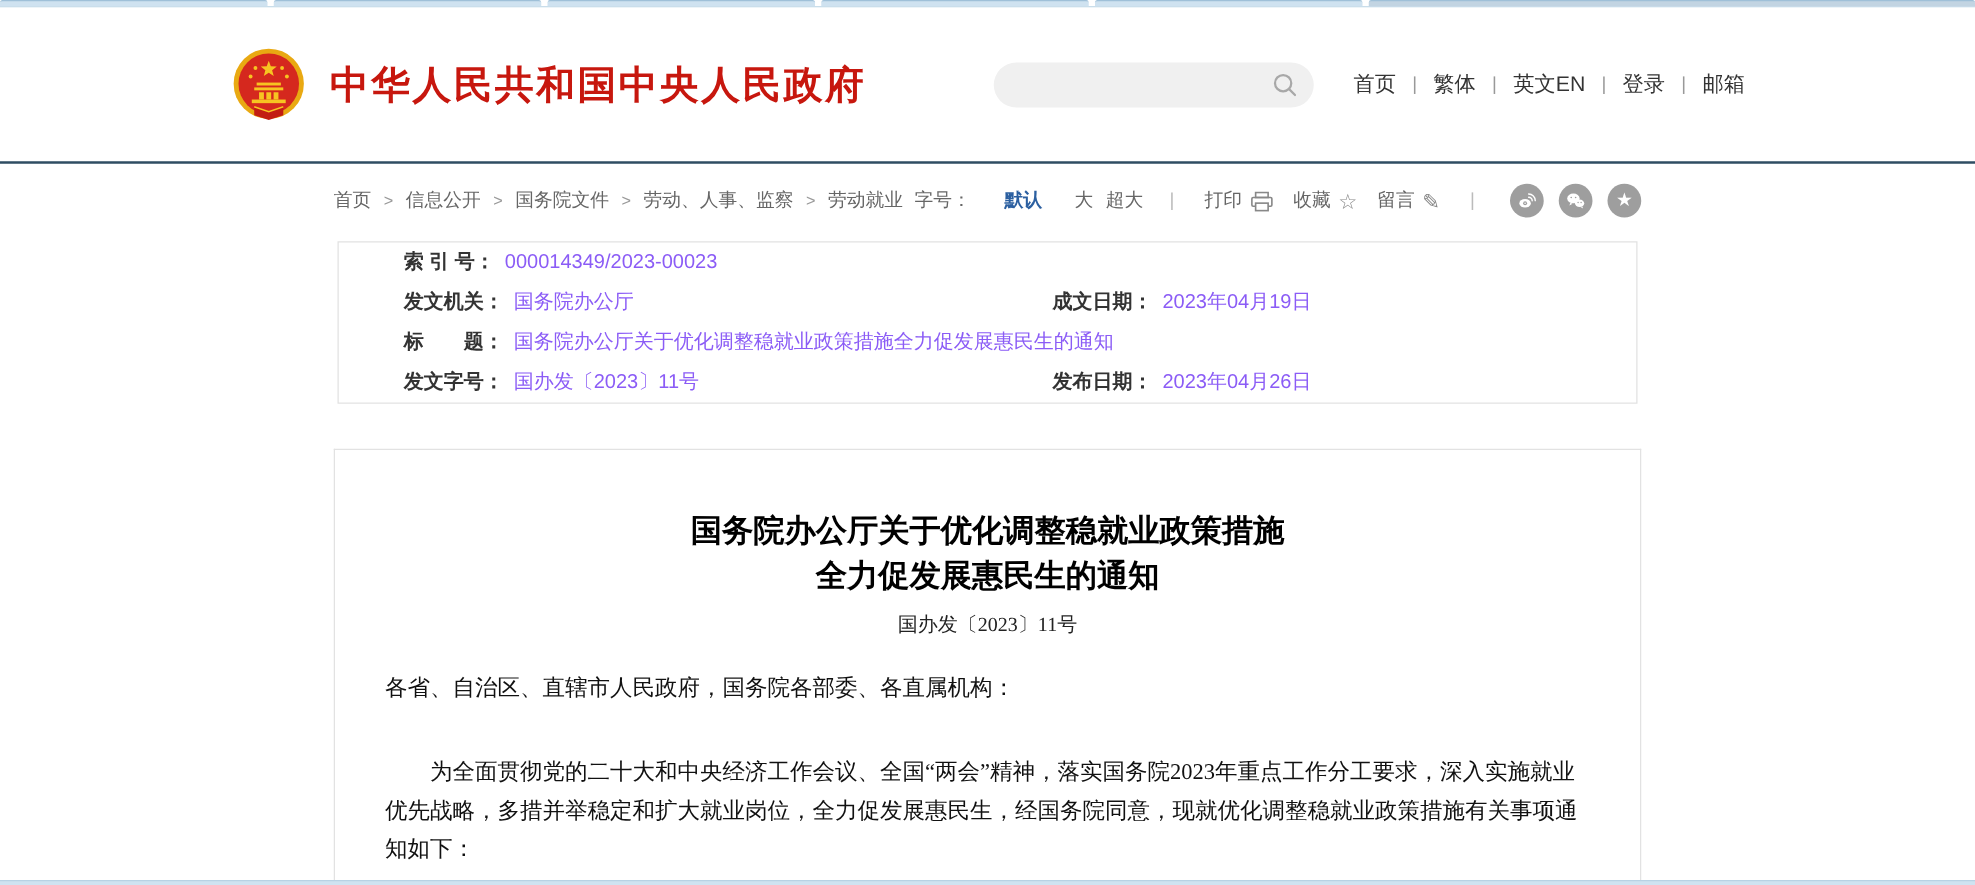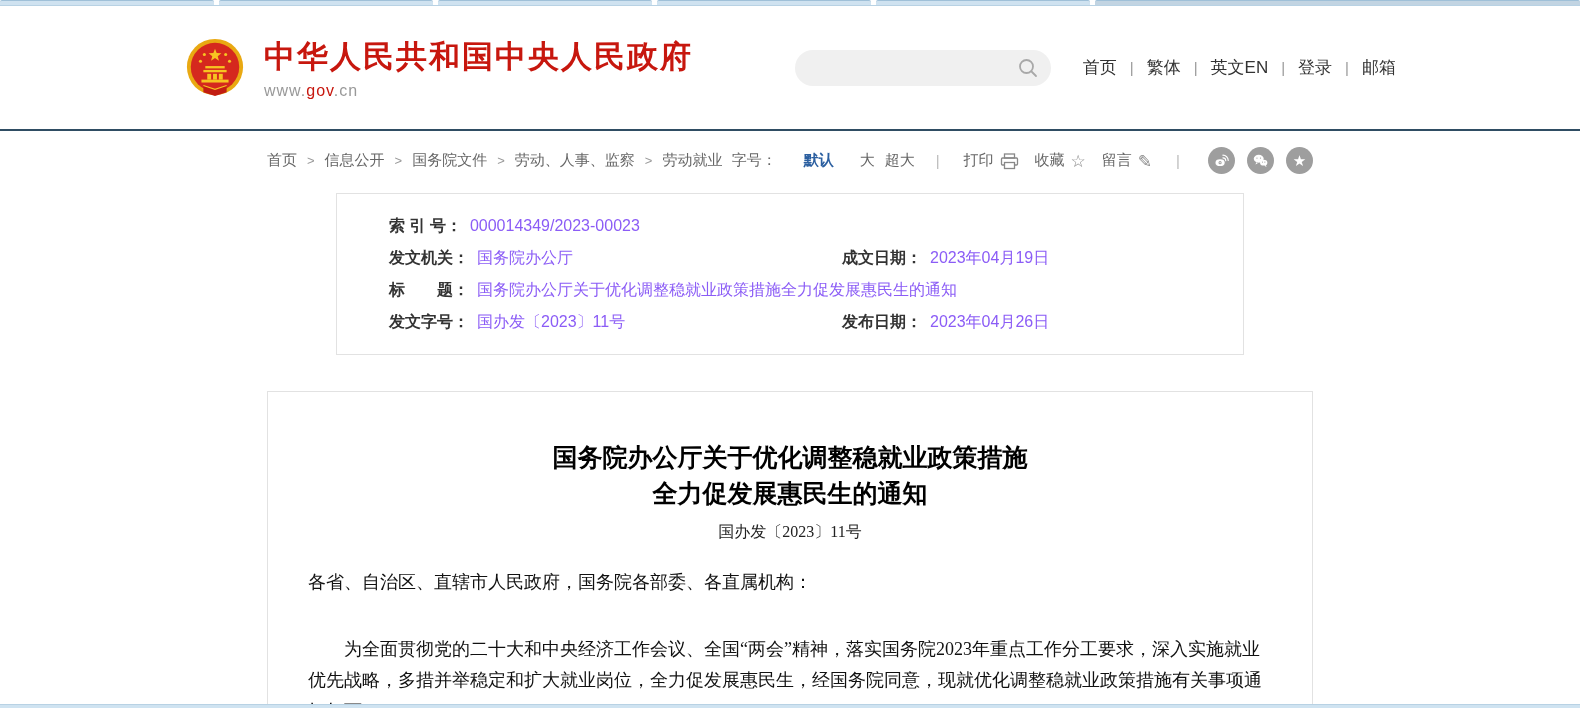--- a/index.html
+++ b/index.html
@@ -92,23 +92,23 @@
   .social .s-circle {
     width: 27px; height: 27px; border-radius: 50%;
     background: #9e9e9e; margin-left: 12px;
     display: flex; align-items: center; justify-content: center;
     cursor: pointer;
   }
   .s-circle .star-glyph { color: #fff; font-size: 15px; line-height: 1; }
 
   
   .meta-box {
-    width: 908px; margin: 20px auto 0;
+    width: 1040px; margin: 20px auto 0;
     border: 1px solid #e2e2e2;
-    padding: 16px 0;
+    padding: 0 0;
     font-size: 16px; color: #333;
   }
   .meta-row { display: flex; line-height: 32px; }
   .meta-cell { width: 50%; display: flex; }
   .meta-cell.full { width: 100%; }
   .meta-label { font-weight: bold; color: #333; padding-left: 52px; white-space: pre; }
   .meta-value { color: #8b5cf6; margin-left: 8px; }
 
   
   .doc-box {
@@ -169,21 +169,20 @@
         <rect x="20" y="34" width="24" height="2.4" fill="#f7c421"></rect>
         <rect x="24" y="38" width="4" height="6" fill="#f7c421"></rect>
         <rect x="30" y="38" width="4" height="6" fill="#f7c421"></rect>
         <rect x="36" y="38" width="4" height="6" fill="#f7c421"></rect>
         <rect x="18" y="44" width="28" height="3" fill="#f7c421"></rect>
         <path d="M20 50 L32 54 L44 50 L44 57 L32 61 L20 57 Z" fill="#c21d12"></path>
         <path d="M20 50 L32 54 L44 50" fill="none" stroke="#f7c421" stroke-width="1.2"></path>
       </svg>
       <div class="brand-text">
         <div class="site-title">中华人民共和国中央人民政府</div>
-        <div class="site-url"><span>www.</span><span class="u-gov">gov</span><span>.cn</span></div>
       </div>
     </div>
 
     <div class="search-box">
       <input type="text" value="" style="">
       <svg class="search-icon" viewBox="0 0 22 22">
         <circle cx="9.5" cy="9.5" r="6.5" fill="none" stroke="#a8a8a8" stroke-width="1.8"></circle>
         <line x1="14.5" y1="14.5" x2="19" y2="19" stroke="#a8a8a8" stroke-width="1.8" stroke-linecap="round"></line>
       </svg>
     </div>

